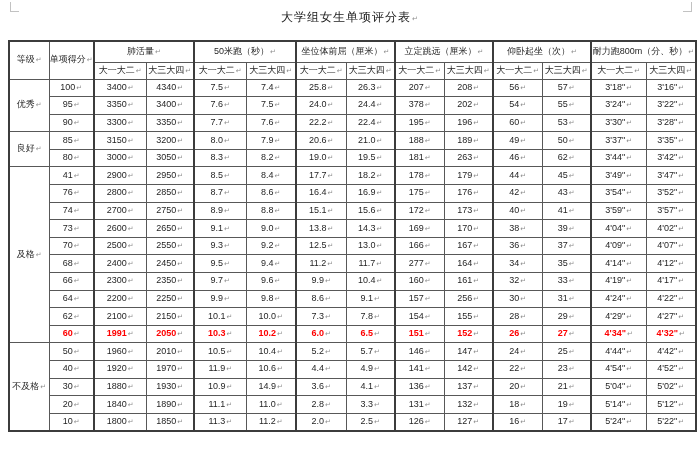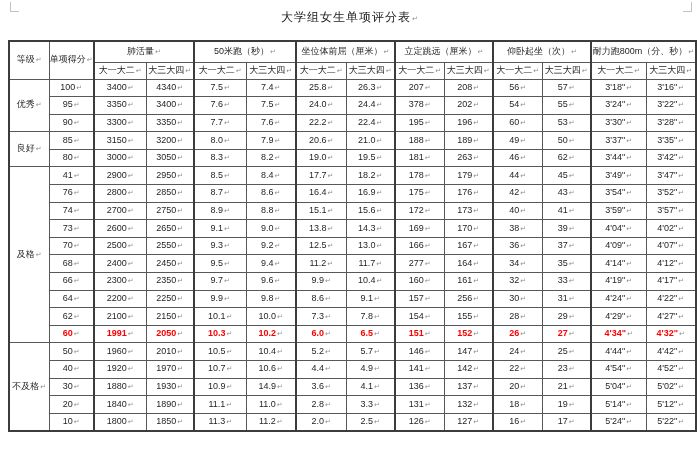--- a/index.html
+++ b/index.html
@@ -338,21 +338,21 @@
           <td><span class="v">147</span><span class="pmark">↵</span></td>
           <td class="thick-l"><span class="v">24</span><span class="pmark">↵</span></td>
           <td><span class="v">25</span><span class="pmark">↵</span></td>
           <td class="thick-l"><span class="v">4'44"</span><span class="pmark">↵</span></td>
           <td><span class="v">4'42"</span><span class="pmark">↵</span></td>
         </tr>
         <tr>
           <td><span class="v">40</span><span class="pmark">↵</span></td>
           <td class="thick-l"><span class="v">1920</span><span class="pmark">↵</span></td>
           <td><span class="v">1970</span><span class="pmark">↵</span></td>
-          <td class="thick-l"><span class="v">10.7</span><span class="pmark">↵</span></td>
+          <td class="thick-l"><span class="v">11.9</span><span class="pmark">↵</span></td>
           <td><span class="v">10.6</span><span class="pmark">↵</span></td>
           <td class="thick-l"><span class="v">4.4</span><span class="pmark">↵</span></td>
           <td><span class="v">4.9</span><span class="pmark">↵</span></td>
           <td class="thick-l"><span class="v">141</span><span class="pmark">↵</span></td>
           <td><span class="v">142</span><span class="pmark">↵</span></td>
           <td class="thick-l"><span class="v">22</span><span class="pmark">↵</span></td>
           <td><span class="v">23</span><span class="pmark">↵</span></td>
           <td class="thick-l"><span class="v">4'54"</span><span class="pmark">↵</span></td>
           <td><span class="v">4'52"</span><span class="pmark">↵</span></td>
         </tr>

